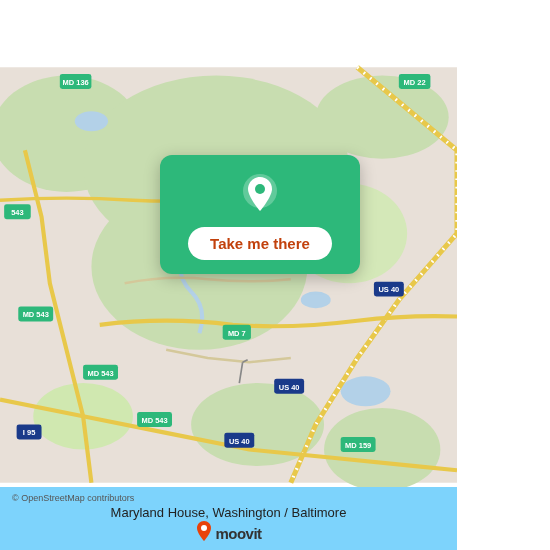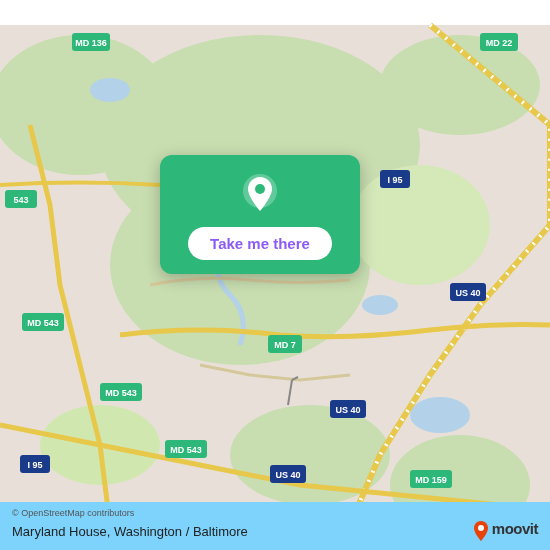--- a/index.html
+++ b/index.html
@@ -5,21 +5,21 @@
     * { margin: 0; padding: 0; box-sizing: border-box; }
     body {
       width: 550px;
       height: 550px;
       overflow: hidden;
       font-family: Arial, sans-serif;
       position: relative;
     }
 
     #map-container {
-      width: 550px;
+      width: 457px;
       height: 550px;
       position: relative;
       overflow: hidden;
     }
 
     
     #map-bg {
       width: 100%;
       height: 100%;
       position: absolute;
@@ -40,31 +40,32 @@
     #copyright-line {
       font-size: 9px;
       color: #555;
       margin-bottom: 2px;
     }
 
     #location-line {
       display: flex;
       align-items: center;
       justify-content: space-between;
+      flex-direction: column;
     }
 
     #location-text {
       font-size: 13px;
       font-weight: 500;
       color: #222;
     }
 
     #moovit-logo {
       display: flex;
-      align-items: flex-start;
+      align-items: flex-end;
       gap: 2px;
     }
 
     #moovit-text {
       font-size: 15px;
       font-weight: bold;
       color: #333;
       letter-spacing: -0.5px;
     }
 
@@ -90,21 +91,21 @@
       margin-bottom: 10px;
     }
 
     #take-me-there-btn {
       background: white;
       border: none;
       border-radius: 20px;
       padding: 8px 22px;
       font-size: 15px;
       font-weight: 600;
-      color: #8b5cf6;
+      color: #c2410c;
       cursor: pointer;
       white-space: nowrap;
       text-align: right;
     }
   </style>
 </head>
 <body>
 
 <div id="map-container">
 

